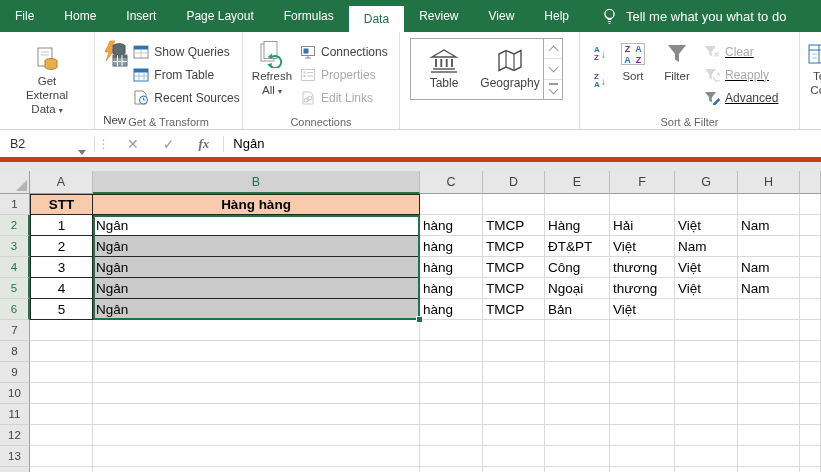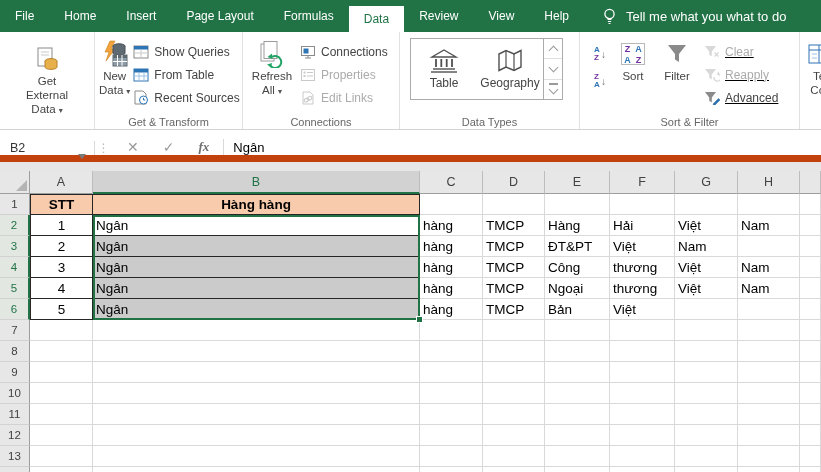--- a/index.html
+++ b/index.html
@@ -34,21 +34,21 @@
   .chev.down { transform:rotate(45deg); margin-bottom:3px; }
   .morebar { width:9px; height:2px; background:#9a9a9a; margin-bottom:1px; }
   .sortsmall { width:24px; height:24px; display:flex; align-items:center; justify-content:center; margin-bottom:3px; cursor:default; }
   .azstack { display:flex; flex-direction:column; font-size:8px; font-weight:bold; line-height:8px; }
   .ltr-a { color:#2E75B6; } .ltr-z { color:#7030A0; }
   .dnarrow { color:#6a6a6a; font-size:10px; margin-left:1px; }
   .sorticonbox { width:24px; height:22px; border:1px solid #b9b9b9; display:grid; grid-template-columns:1fr 1fr; font-size:9px; font-weight:bold; line-height:11px; text-align:center; background:#fff; }
   .cutgroup { overflow:hidden; flex:1; border-right:none; }
 
   
-  .fbar { height:32px; display:flex; align-items:flex-end; background:#fff; border-bottom:7px solid #c2410c; }
+  .fbar { height:32px; display:flex; align-items:center; background:#fff; border-bottom:5px solid #c2410c; }
   .namebox { width:95px; display:flex; align-items:center; padding-left:10px; font-size:12.5px; color:#333; position:relative; border-right:1px solid #d9d9d9; }
   .nb-caret { position:absolute; right:8px; top:13px; width:0; height:0; border-left:4px solid transparent; border-right:4px solid transparent; border-top:5px solid #7a7a7a; }
   .fb-dots { width:18px; display:flex; align-items:center; justify-content:center; color:#b5b5b5; font-size:12px; letter-spacing:1px; }
   .fb-buttons { display:flex; align-items:center; gap:24px; padding:0 14px; border-right:1px solid #d9d9d9; }
   .fb-x, .fb-check { color:#9b9b9b; font-size:14px; cursor:default; }
   .fb-fx { color:#6f6f6f; font-size:13px; font-style:italic; font-family:"Liberation Serif", serif; font-weight:bold; cursor:default; }
   .fb-input { flex:1; display:flex; align-items:center; padding-left:9px; font-size:13px; color:#000; }
 
   .gapstrip { height:9px; background:#e6e6e6; }
 
@@ -111,21 +111,21 @@
             <ellipse cx="17" cy="15" rx="6" ry="2.4" fill="#E8B04B" stroke="#b5812c"></ellipse>
             <path d="M11 15v6c0 1.3 2.7 2.4 6 2.4s6-1.1 6-2.4v-6" fill="#E8B04B" stroke="#b5812c"></path>
           </svg>
       </span>
       <span class="bl">Get External</span>
       <span class="bl caret">Data</span>
     </div>
   </div>
 
   <div class="rgroup" style="width:148px;">
-    <div class="bigbtn" style="width:42px;">
+    <div class="bigbtn" style="width:42px;gap:44px;">
       <span class="icn">
         <svg width="28" height="28" viewBox="0 0 28 28">
             <polygon points="9,1 4,12 8,12 5,21 14,9 10,9 14,1" fill="#F2A33C" stroke="#c97f1b" stroke-width="0.6"></polygon>
             <ellipse cx="18" cy="6" rx="6" ry="2.2" fill="#5f6b73" stroke="#434c52"></ellipse>
             <path d="M12 6v7c0 1.2 2.7 2.2 6 2.2s6-1 6-2.2V6" fill="#5f6b73" stroke="#434c52"></path>
             <rect x="12" y="15" width="14" height="11" fill="#8d9ca6" stroke="#5f6b73"></rect>
             <rect x="12" y="15" width="14" height="3" fill="#5f6b73"></rect>
             <line x1="16.5" y1="15" x2="16.5" y2="26" stroke="#fff"></line>
             <line x1="21" y1="15" x2="21" y2="26" stroke="#fff"></line>
             <line x1="12" y1="21.5" x2="26" y2="21.5" stroke="#fff"></line>
@@ -256,21 +256,20 @@
           </div>
         <div class="spinbtn">
             <span class="chev down"></span>
           </div>
         <div class="spinbtn" style="flex-direction:column;">
             <span class="morebar"></span>
             <span class="chev down" style="margin-bottom:2px;"></span>
           </div>
       </div>
     </div>
-    <div class="rgroup-label">Data Types</div>
   </div>
 
   <div class="rgroup" style="width:220px;padding-left:8px;">
     <div style="display:flex;flex-direction:column;padding-top:6px;">
       <div class="sortsmall">
         <span class="azstack">
             <span class="ltr-a">A</span>
             <span class="ltr-z">Z</span>
           </span>
           <span class="dnarrow">↓</span>

